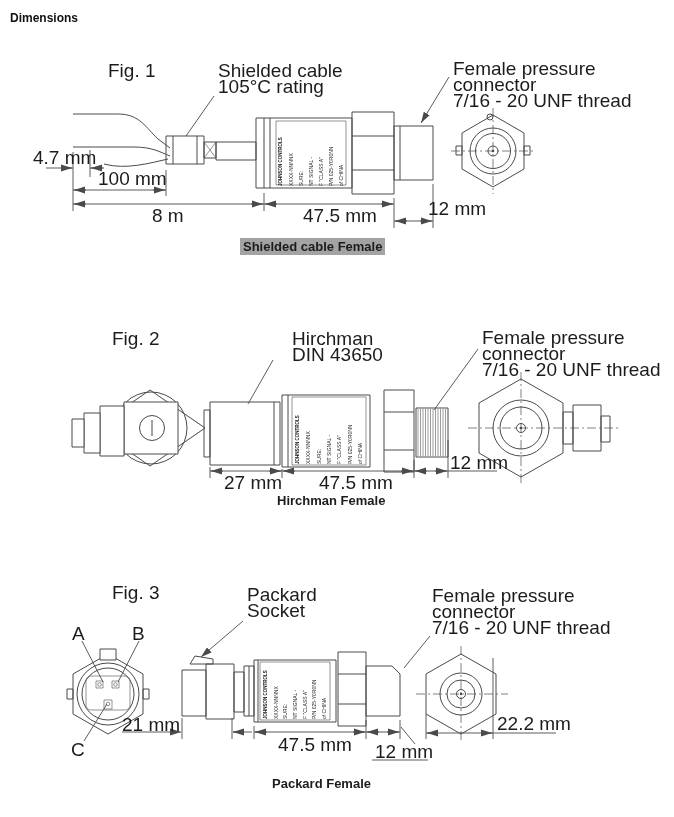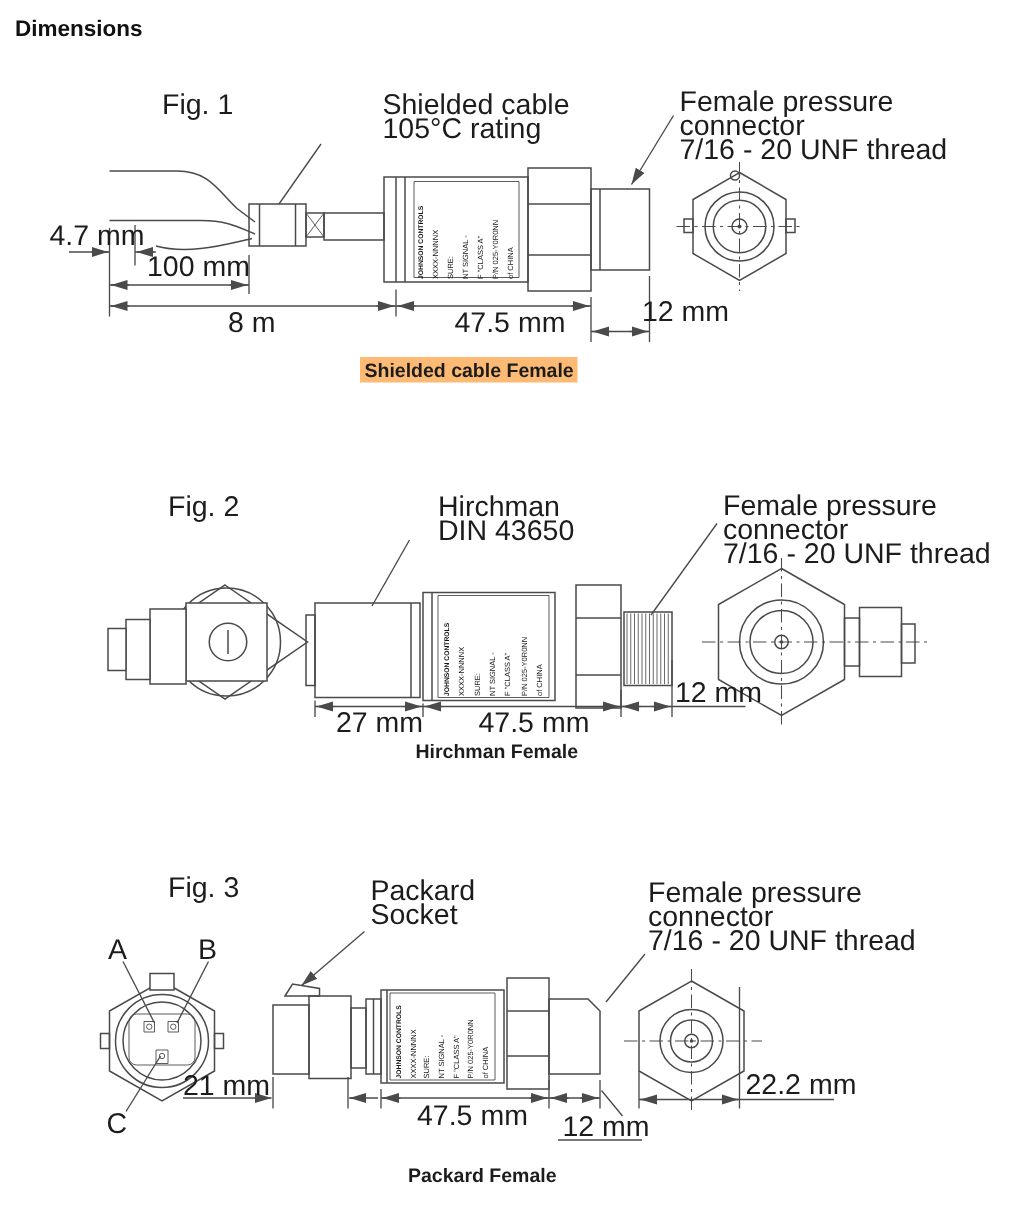--- a/index.html
+++ b/index.html
@@ -11,21 +11,21 @@
   .ln{stroke:#4a4a4a;stroke-width:1;fill:none;}
   .thin{stroke-width:0.6;}
   .dim{stroke-width:0.9;}
   .wf{fill:#ffffff;}
   .fd{fill:#4a4a4a;stroke:none;}
   .dash{stroke-dasharray:9 3 2 3;stroke-width:0.7;}
   .t{position:absolute;font-size:19px;line-height:16px;color:#1c1c1c;}
   .t div{white-space:nowrap;}
   .cap{font-weight:bold;font-size:13px;}
   .hl{padding:1px 3px;}
-  .title{position:absolute;left:10px;top:11px;font-size:15px;font-weight:bold;color:#111;}
+  .title{position:absolute;left:10px;top:11px;font-size:12px;font-weight:bold;color:#111;}
   .rlabel{position:absolute;transform:rotate(-90deg);transform-origin:0 0;
           display:flex;flex-direction:column;justify-content:space-around;overflow:hidden;}
   .rlabel span{font-size:5px;line-height:6px;color:#161616;white-space:nowrap;}
   .rlabel .logo{font-weight:bold;font-size:4.5px;}
 </style>
 </head>
 <body>
 
 <div id="page">
 
@@ -262,36 +262,36 @@
       <line class="ln dim" x1="84" y1="741" x2="107" y2="704"></line>
       <line class="ln dim" x1="243" y1="621" x2="201" y2="657" marker-end="url(#ah)"></line>
       <line class="ln dim" x1="430" y1="636" x2="404" y2="668"></line>
     </g>
   </g>
 </svg>
 
 <div class="title">Dimensions</div>
 
 <div class="t" style="left:108px;top:63px;">Fig. 1</div>
-<div class="t" style="left:218px;top:63px;margin-left:37px;">
+<div class="t" style="left:218px;top:63px;">
   <div>Shielded cable</div>
   <div>105°C rating</div>
 </div>
 <div class="t" style="left:453px;top:61px;">
   <div>Female pressure</div>
   <div>connector</div>
   <div>7/16 - 20 UNF thread</div>
 </div>
 <div class="t" style="left:33px;top:150px;">4.7 mm</div>
 <div class="t" style="left:98px;top:171px;">100 mm</div>
 <div class="t" style="left:152px;top:208px;">8 m</div>
 <div class="t" style="left:303px;top:208px;">47.5 mm</div>
 <div class="t" style="left:428px;top:201px;">12 mm</div>
 <div class="t cap" style="left:240px;top:239px;">
-  <span class="hl" style="background: #fdba74;">Shielded cable Female</span>
+  <span class="hl" style="background: #a3a3a3;">Shielded cable Female</span>
 </div>
 <div class="rlabel" style="left:276px;top:186px;width:64px;height:70px;">
   <span class="logo">JOHNSON CONTROLS</span>
   <span>XXXX-NNNNX</span>
   <span>SURE:</span>
   <span>NT SIGNAL -</span>
   <span>F "CLASS A"</span>
   <span>P/N 025-Y0R0NN</span>
   <span>of CHINA</span>
 </div>

